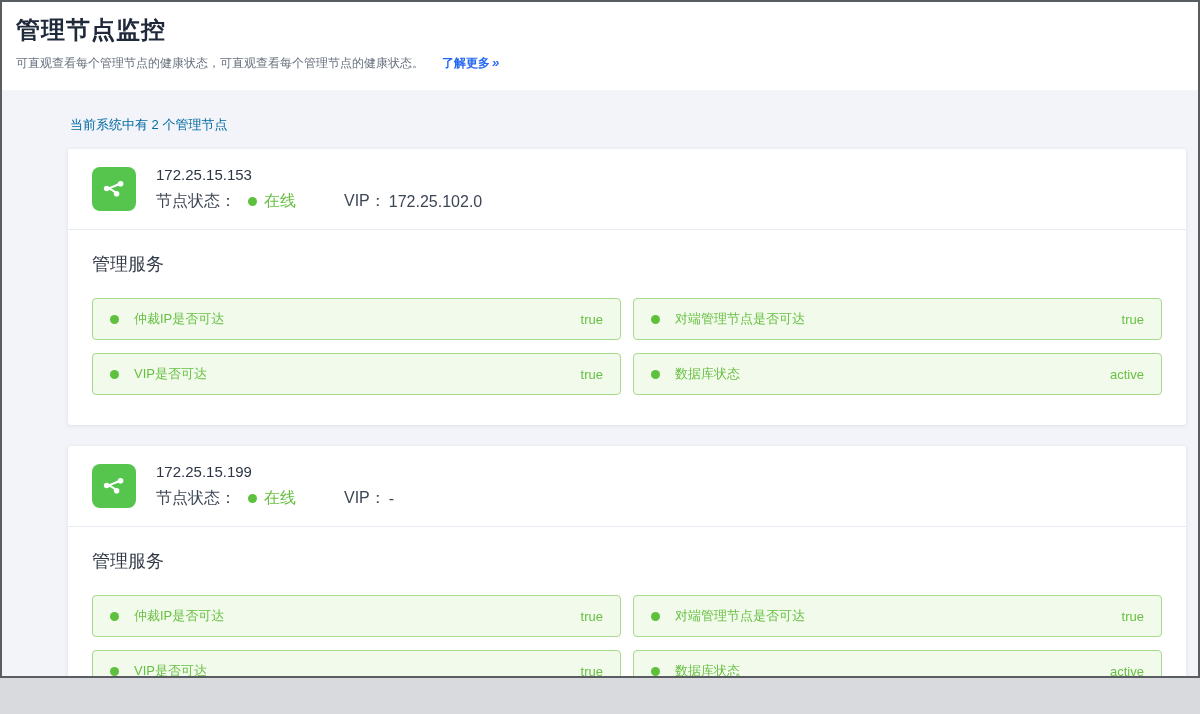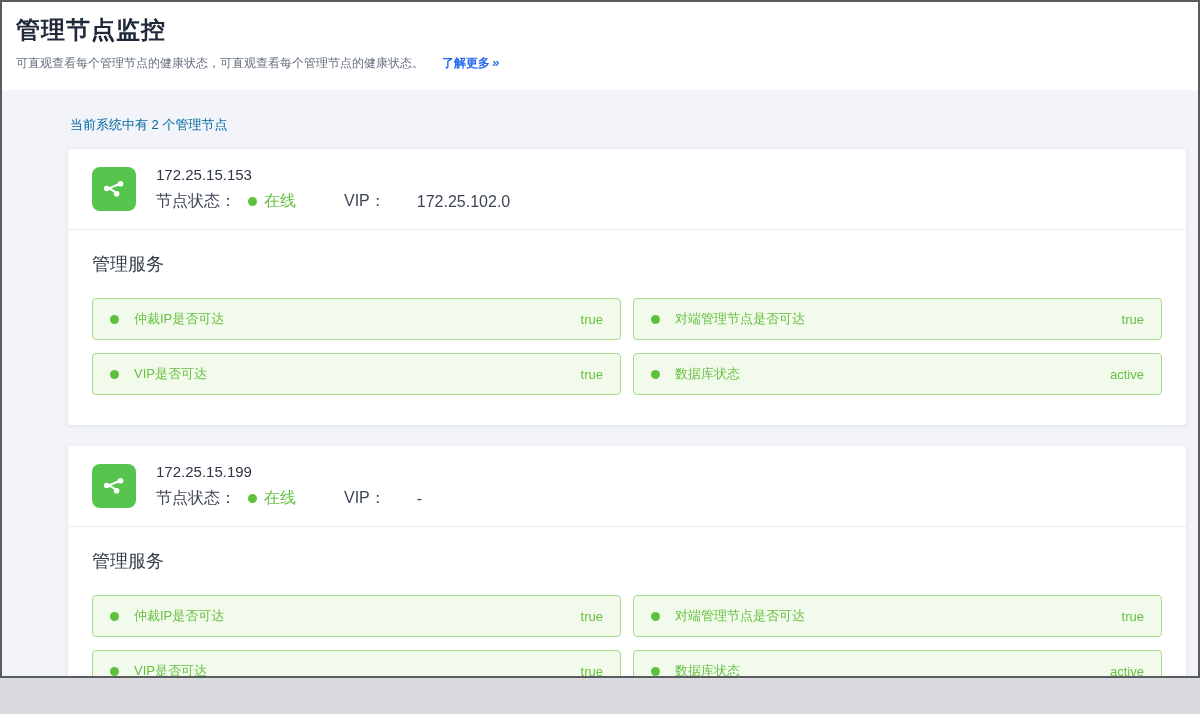--- a/index.html
+++ b/index.html
@@ -88,21 +88,21 @@
   }
   .dot {
     display: inline-block;
     width: 9px; height: 9px;
     border-radius: 50%;
     background: var(--green, #5ec13e);
   }
   .node-meta .dot { margin: 0 7px 0 12px; }
   .status-online { color: var(--green-text, #5fbf3f); }
   .vip-label { margin-left: 48px; }
-  .vip-value { margin-left: 31px; }
+  .vip-value { margin-left: 3px; }
   .card-divider {
     border-top: 1px solid #e8ebf1;
   }
   
   .card-services {
     padding: 16px 24px 30px 24px;
   }
   .services-title {
     font-size: 18px;
     color: #333b48;

